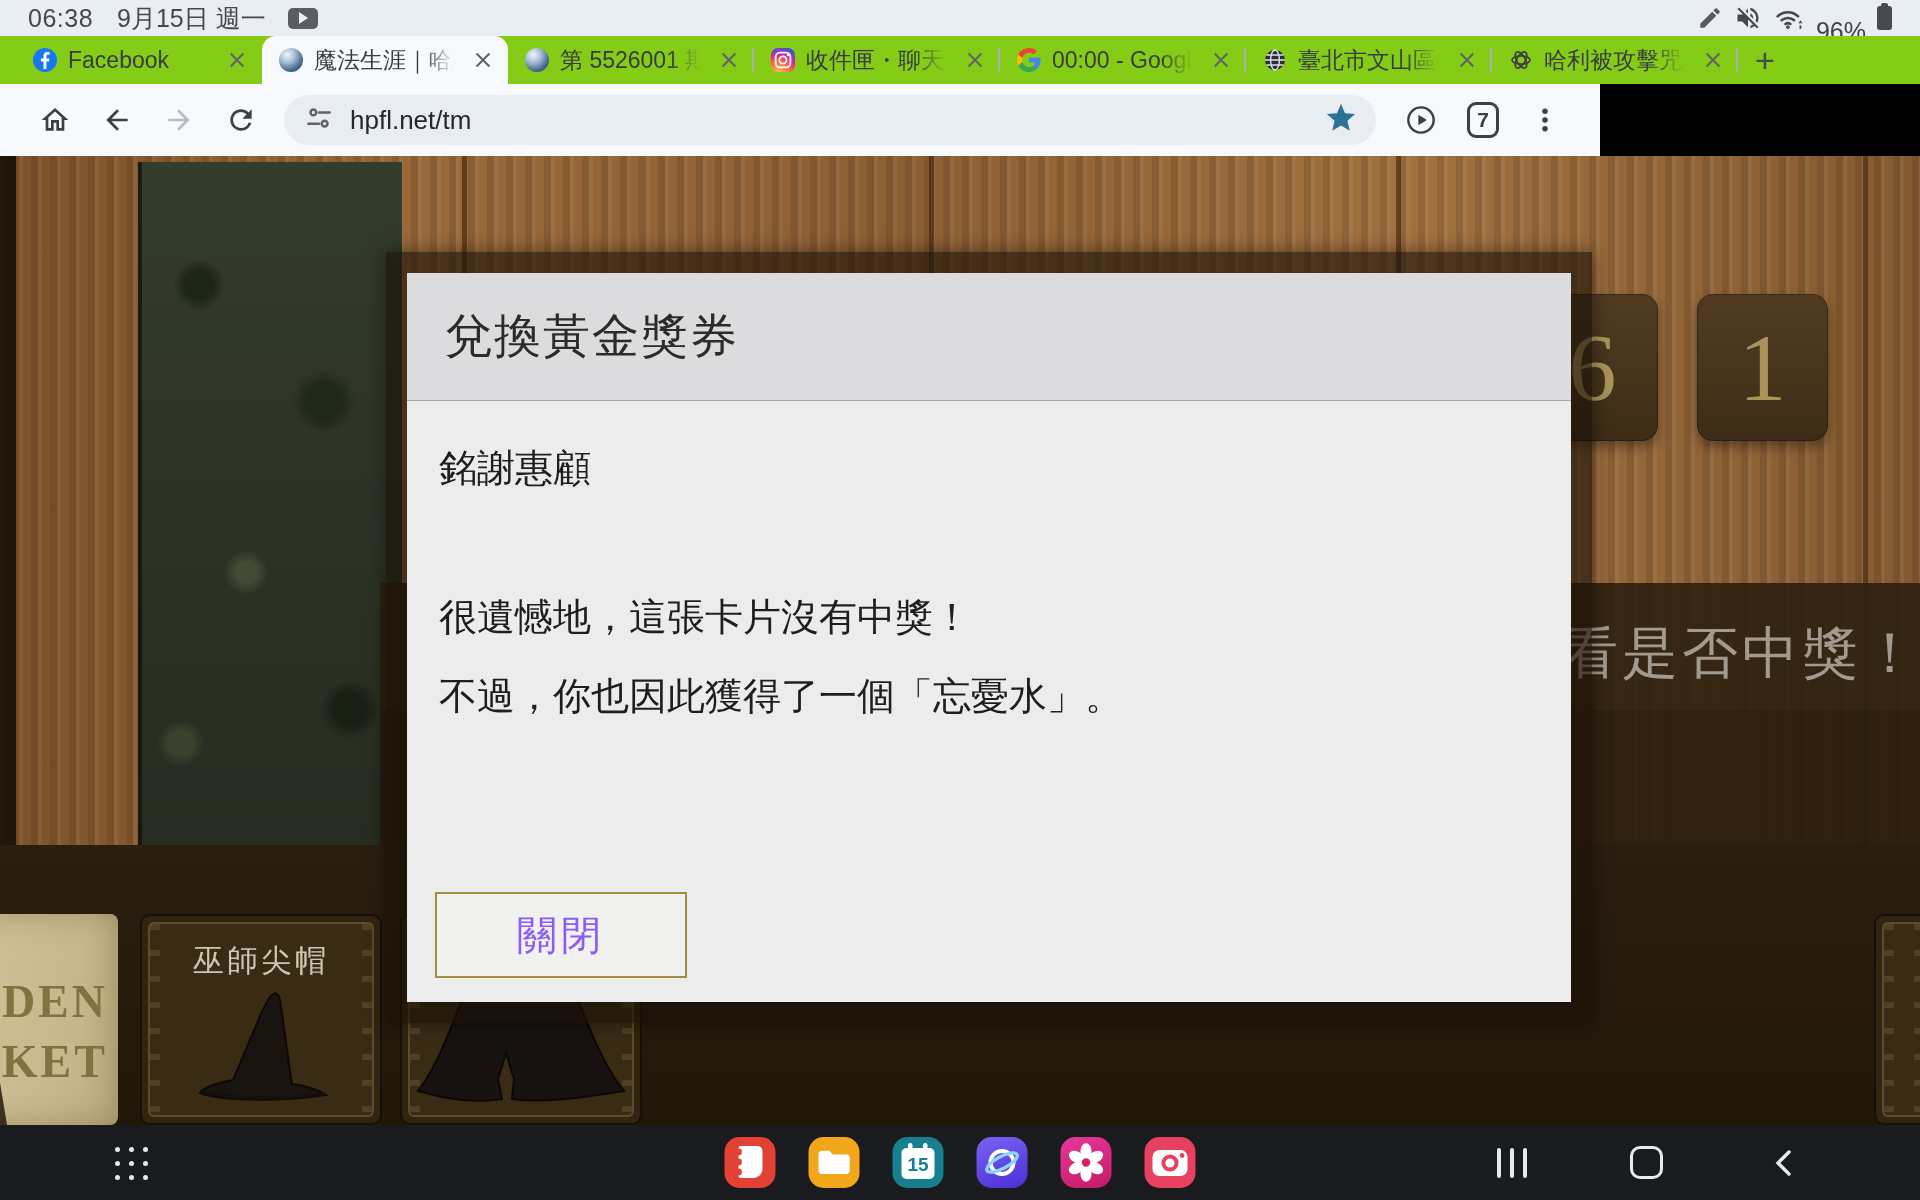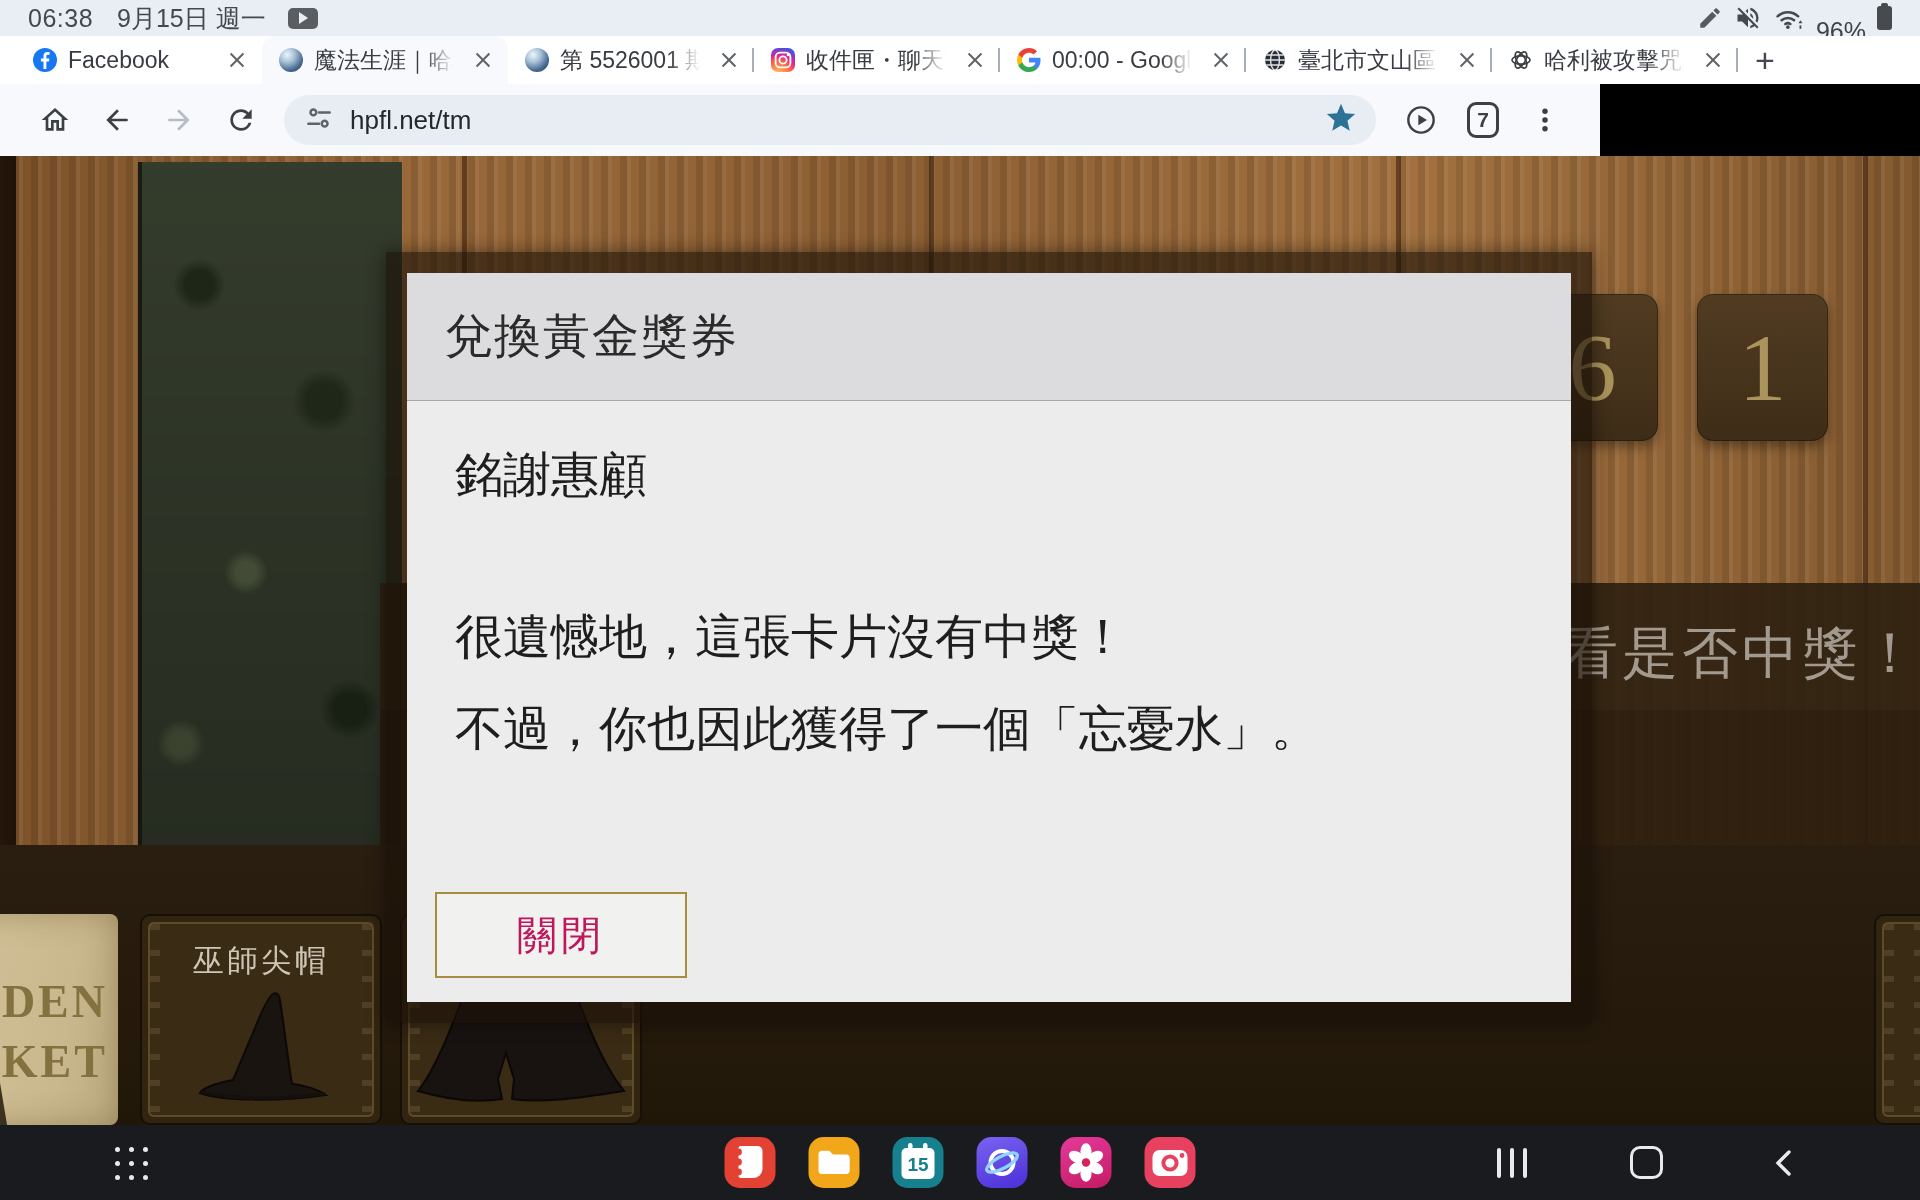--- a/index.html
+++ b/index.html
@@ -17,21 +17,21 @@
     display:flex; align-items:center; justify-content:center; }
   .sb-yt .tri { width:0; height:0; border-left:9px solid #e9edf4; border-top:6px solid transparent; border-bottom:6px solid transparent; margin-left:2px;}
   .sb-right { margin-left:auto; display:flex; align-items:center; gap:11px; }
   .sb-right svg { display:block; }
   .sb-batt-pct { font-size:25px; color:#3f4347;margin-top:27px; }
   .sb-batt { width:15px; height:24px; background:#474b50; border-radius:3px; position:relative; }
   .sb-batt::before { content:""; position:absolute; top:-3px; left:4px; width:7px; height:3px; background:#474b50; border-radius:2px 2px 0 0; }
 
   
   .tabstrip { position:absolute; left:0; top:36px; width:1920px; height:48px;
-    background:#ffffff; display:flex; align-items:stretch; padding-left:16px; }
+    background:#84cc16; display:flex; align-items:stretch; padding-left:16px; }
   .tab { width:246px; display:flex; align-items:center; gap:11px; padding:0 10px 0 17px;
     position:relative; cursor:default; }
   .tab.active { background:#f7f9fc; border-radius:14px 14px 0 0; }
   .tab.rdiv::after { content:""; position:absolute; right:0; top:12px; height:24px; width:2px; background:#a8afbb; }
   .tab .favicon { width:24px; height:24px; flex:0 0 auto; position:relative; }
   .tab-label { flex:1; font-size:23px; color:#383c42; white-space:nowrap; overflow:hidden;
     -webkit-mask-image:linear-gradient(90deg,#000 76%,transparent 98%);
     mask-image:linear-gradient(90deg,#000 76%,transparent 98%); }
   .tab-close { width:30px; height:30px; flex:0 0 auto; display:flex; align-items:center; justify-content:center; }
   .newtab { width:54px; display:flex; align-items:center; justify-content:center; font-size:34px; color:#45494e; font-weight:300; }
@@ -105,27 +105,27 @@
   .cloak-art { position:absolute; left:50%; bottom:-12px; transform:translateX(-50%); }
   .edge-card { left:1874px; width:60px; }
 
   
   .dialog-frame { position:absolute; left:386px; top:96px; width:1206px; height:771px;
     background:rgba(26,16,6,.62); padding:21px; box-shadow:0 0 18px rgba(0,0,0,.45); z-index:10; }
   .dialog { width:100%; height:100%; background:#ececec; display:flex; flex-direction:column; position:relative; }
   .dialog-header { height:128px; flex:0 0 auto; background:#dcdcde; border-bottom:1px solid #a8a8a8;
     display:flex; align-items:center; padding:0 38px; }
   .dialog-title { font-size:47px; color:#2b2b2b; letter-spacing:2px; }
-  .dialog-body { flex:1; padding:42px 48px 0; color:#1e1e1e; font-size:48px;font-family:Liberation Mono, monospace; }
+  .dialog-body { flex:1; padding:42px 32px 0; color:#1e1e1e; font-size:38px;font-family:Liberation Mono, monospace; }
   .dlg-greeting { margin:0; }
   .dlg-line1 { margin-top:98px; }
   .dlg-line2 { margin-top:28px; }
   .dlg-close { position:absolute; left:28px; bottom:24px; width:252px; height:86px;
     background:#f1f1ef; border:2px solid #a78d3f; display:flex; align-items:center; justify-content:center;
-    font-size:40px; color:#be185d; letter-spacing:4px; cursor:pointer; }
+    font-size:40px; color:#8b5cf6; letter-spacing:4px; cursor:pointer; }
 
   
   .taskbar { position:absolute; left:0; top:1125px; width:1920px; height:75px; background:#191b1e; z-index:30; }
   .launcher { position:absolute; left:107px; top:14px; width:48px; height:48px;
     display:grid; grid-template-columns:repeat(3,5px); grid-template-rows:repeat(3,5px);
     gap:9px; place-content:center; }
   .launcher i { width:5px; height:5px; border-radius:50%; background:#e7e9ec; }
   .apps { position:absolute; left:50%; top:12px; transform:translateX(-50%); display:flex; gap:33px; }
   .app { width:51px; height:51px; border-radius:15px; position:relative; overflow:hidden; }
   .app svg { position:absolute; inset:0; }

